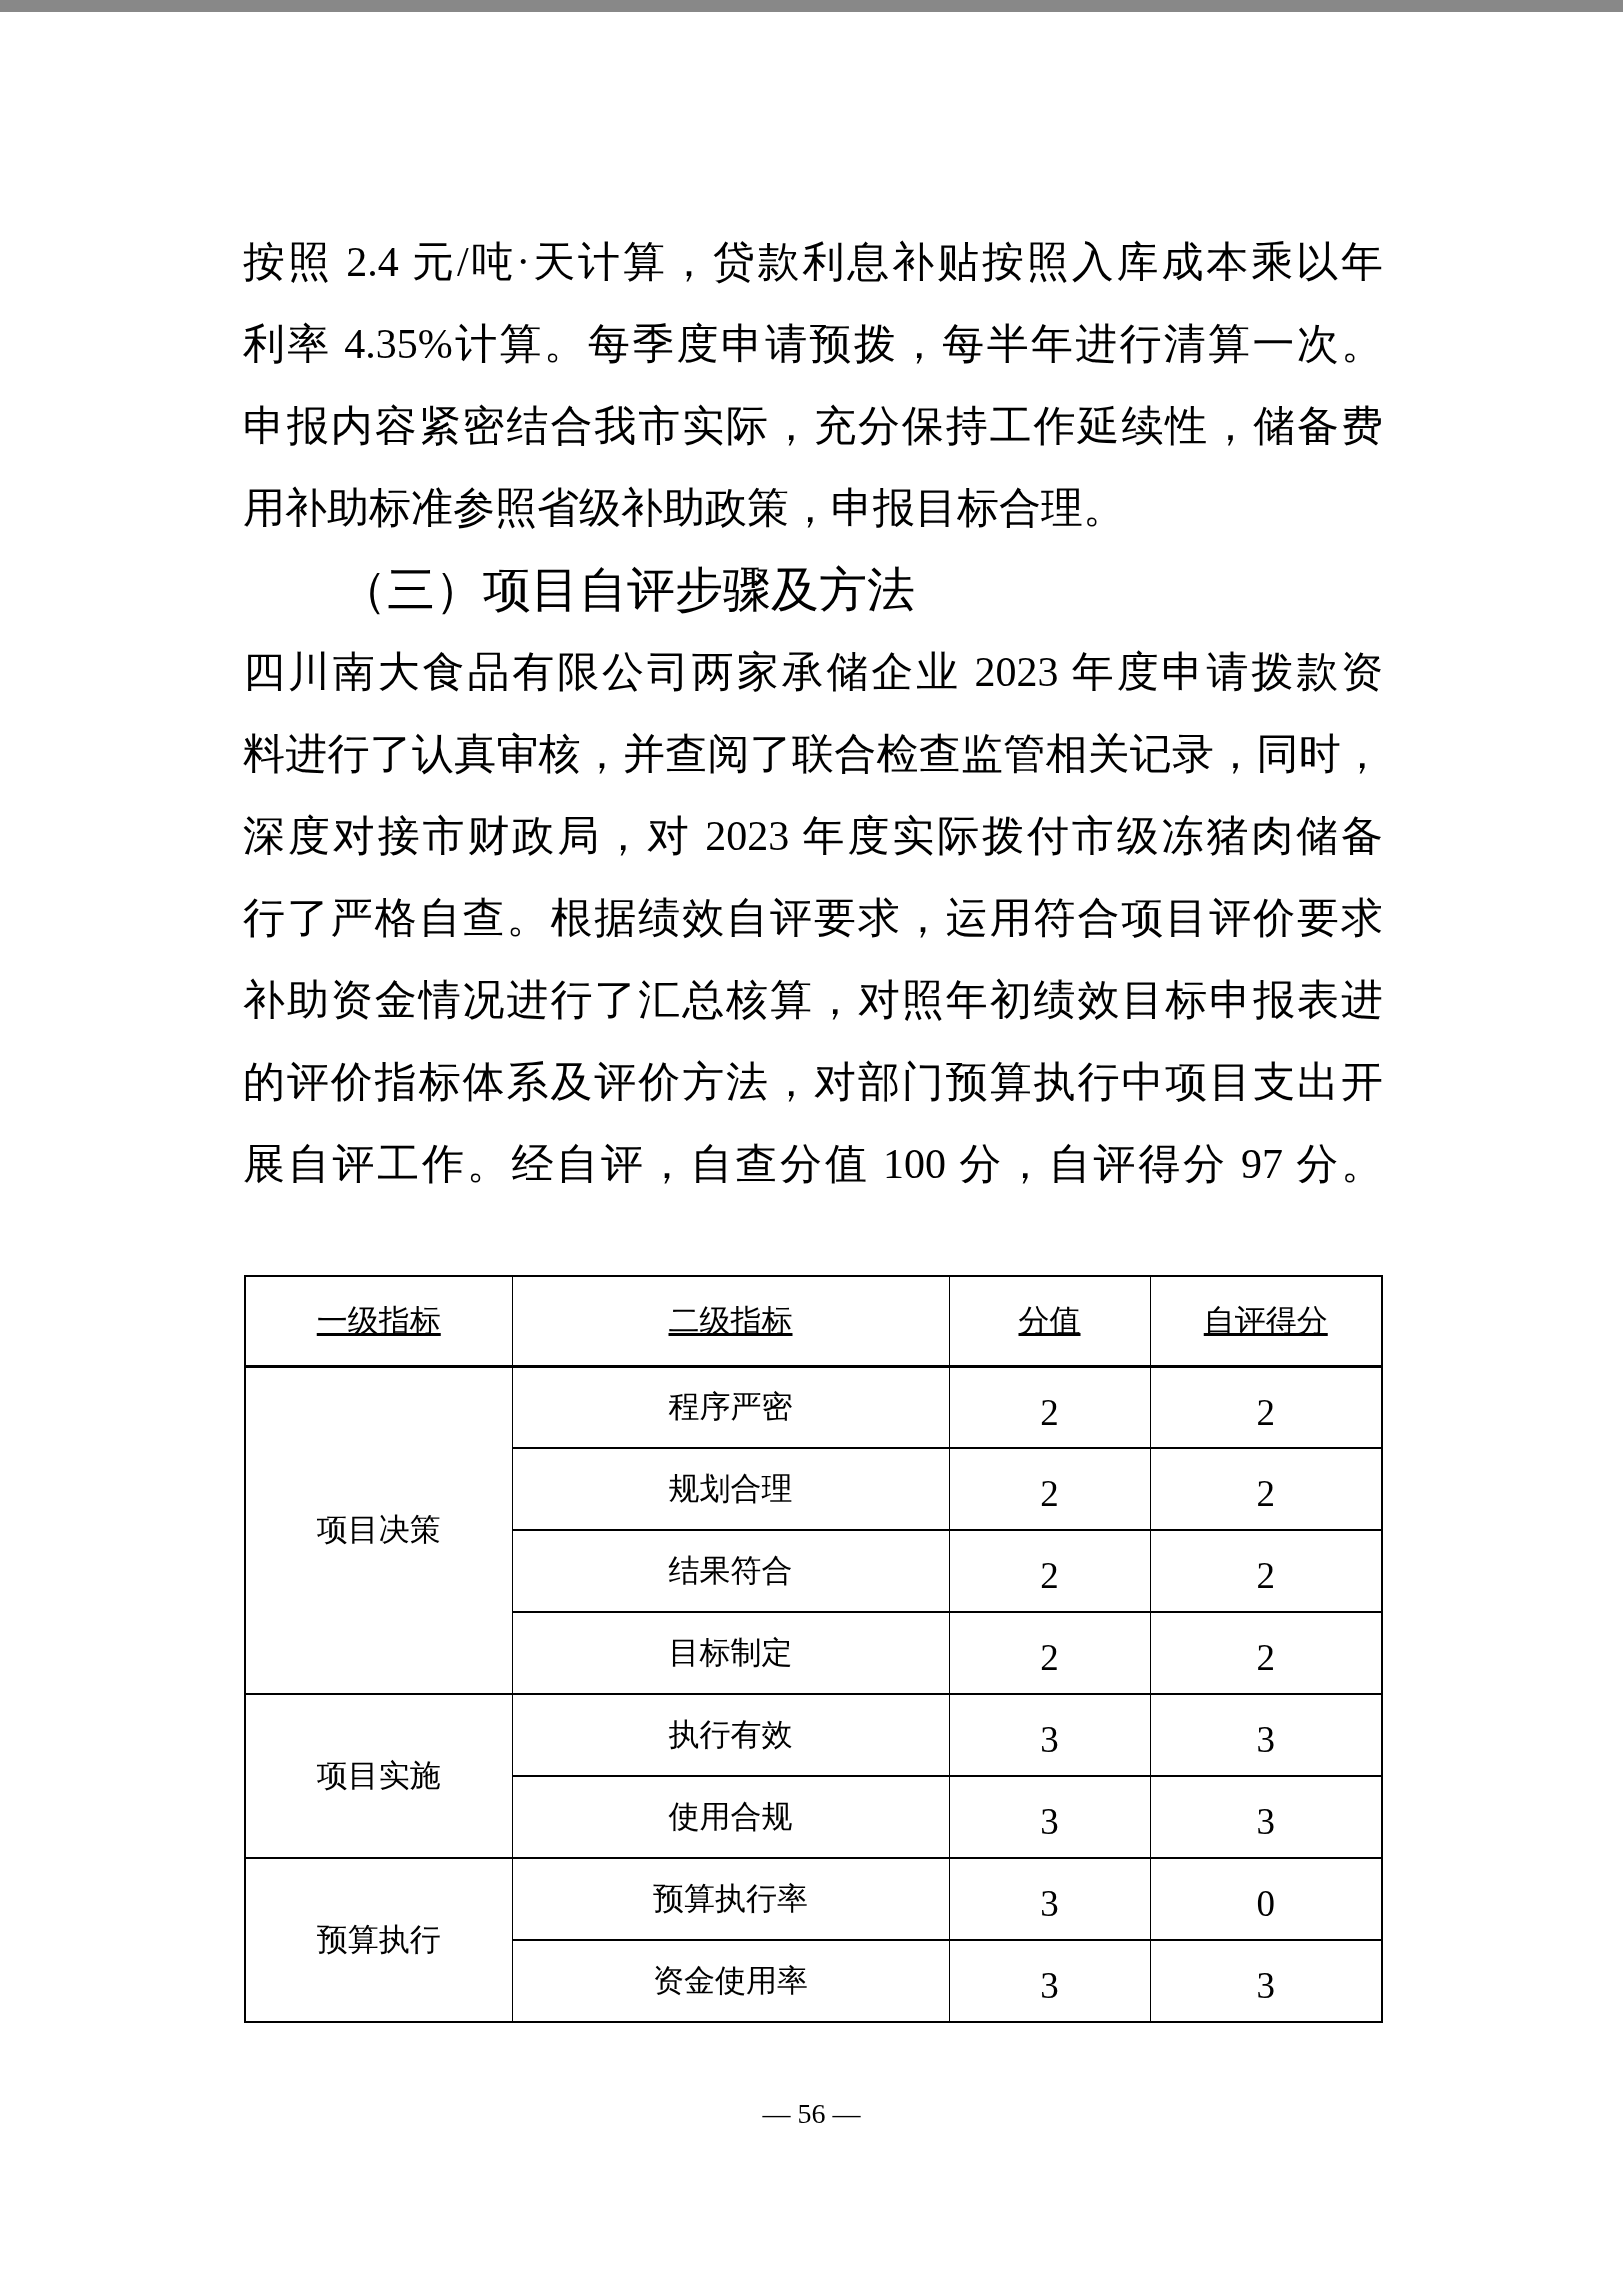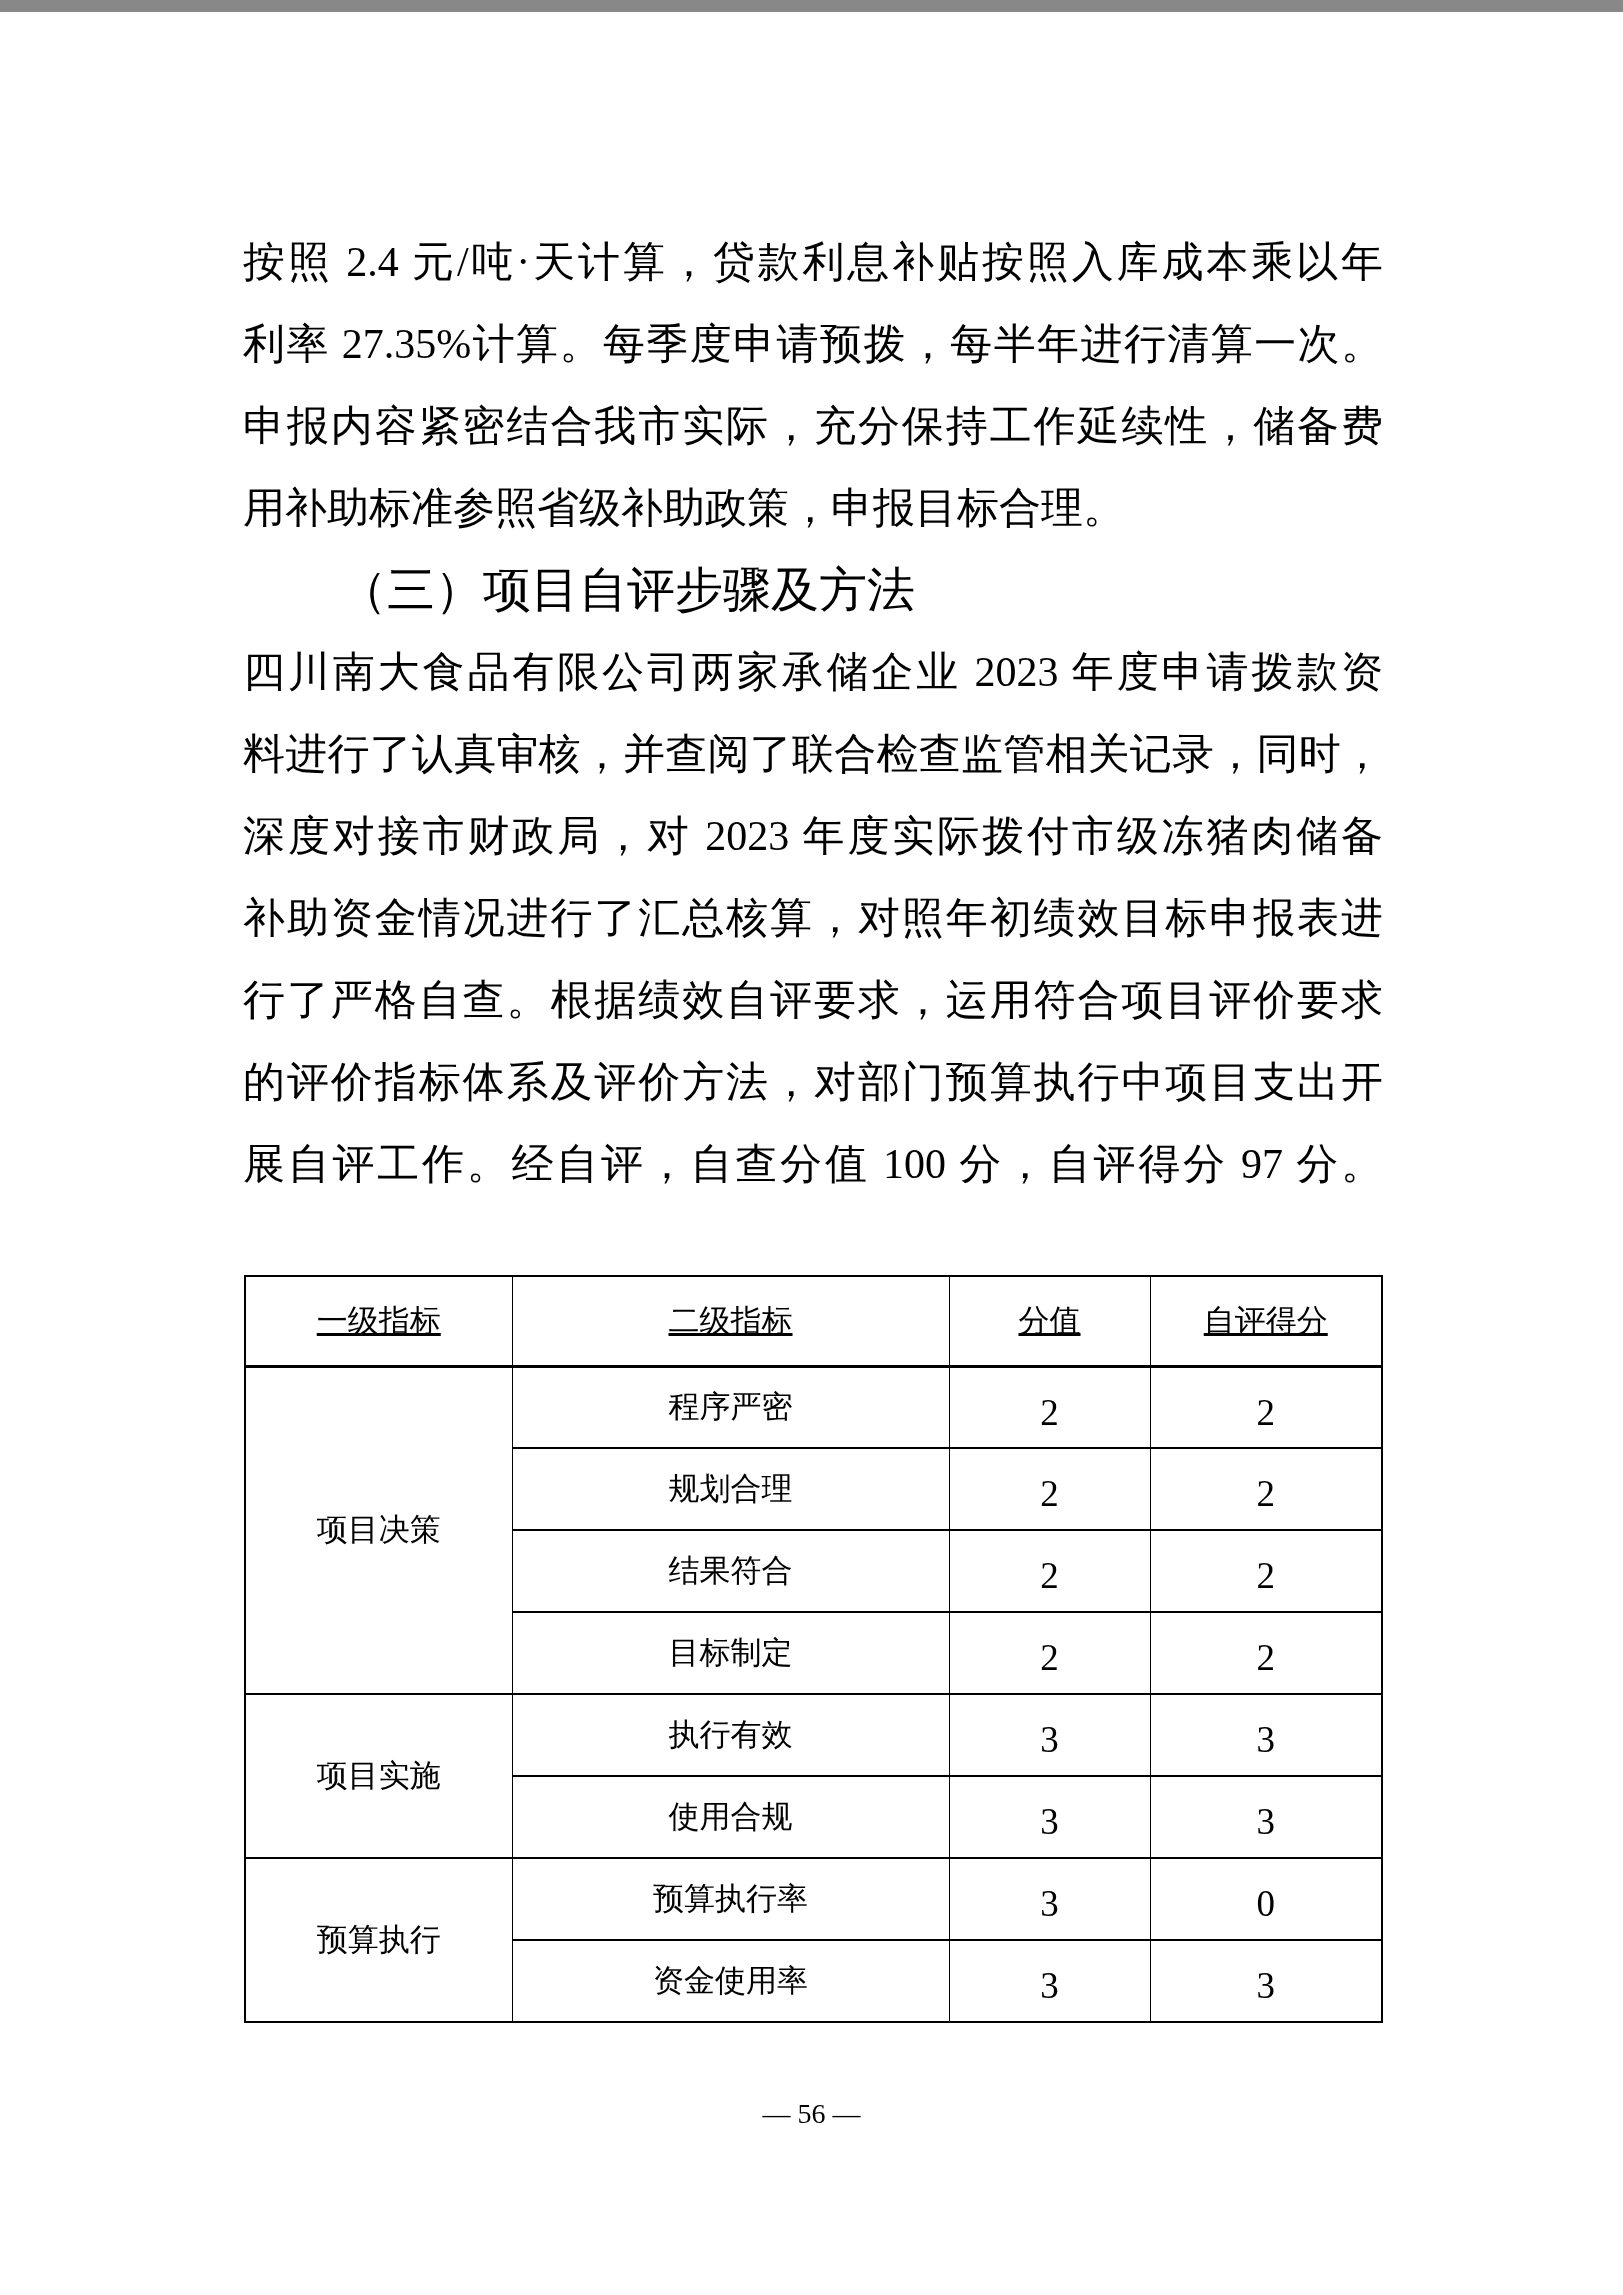--- a/index.html
+++ b/index.html
@@ -43,29 +43,29 @@
     text-align:center; font-size:28px; line-height:41px;
   }
 </style>
 </head>
 <body>
 
 <div class="page">
 
   <div class="body-text">
     <div class="ln fill">按照 2.4 元/吨·天计算，贷款利息补贴按照入库成本乘以年</div>
-    <div class="ln fill">利率 27.35%计算。每季度申请预拨，每半年进行清算一次。</div>
+    <div class="ln fill">利率 4.35%计算。每季度申请预拨，每半年进行清算一次。</div>
     <div class="ln fill">申报内容紧密结合我市实际，充分保持工作延续性，储备费</div>
     <div class="ln end">用补助标准参照省级补助政策，申报目标合理。</div>
     <div class="ln heading">（三）项目自评步骤及方法</div>
     <div class="ln fill">四川南大食品有限公司两家承储企业 2023 年度申请拨款资</div>
     <div class="ln fill">料进行了认真审核，并查阅了联合检查监管相关记录，同时，</div>
     <div class="ln fill">深度对接市财政局，对 2023 年度实际拨付市级冻猪肉储备</div>
+    <div class="ln fill">行了严格自查。根据绩效自评要求，运用符合项目评价要求</div>
     <div class="ln fill">补助资金情况进行了汇总核算，对照年初绩效目标申报表进</div>
-    <div class="ln fill">行了严格自查。根据绩效自评要求，运用符合项目评价要求</div>
     <div class="ln fill">的评价指标体系及评价方法，对部门预算执行中项目支出开</div>
     <div class="ln fill">展自评工作。经自评，自查分值 100 分，自评得分 97 分。</div>
   </div>
 
   <table class="score-table">
     <colgroup>
       <col style="width:267px">
       <col style="width:437px">
       <col style="width:201px">
       <col style="width:232px">

